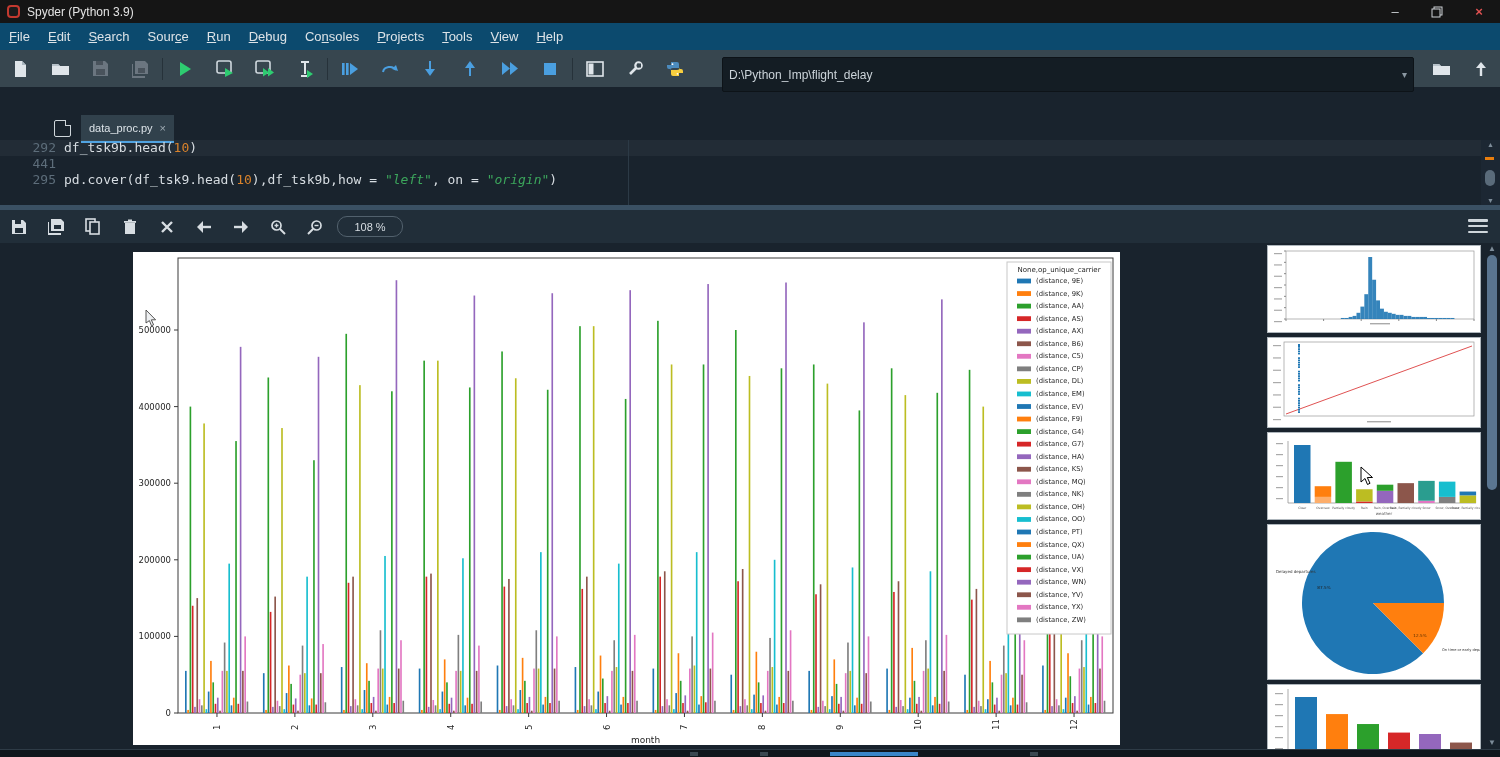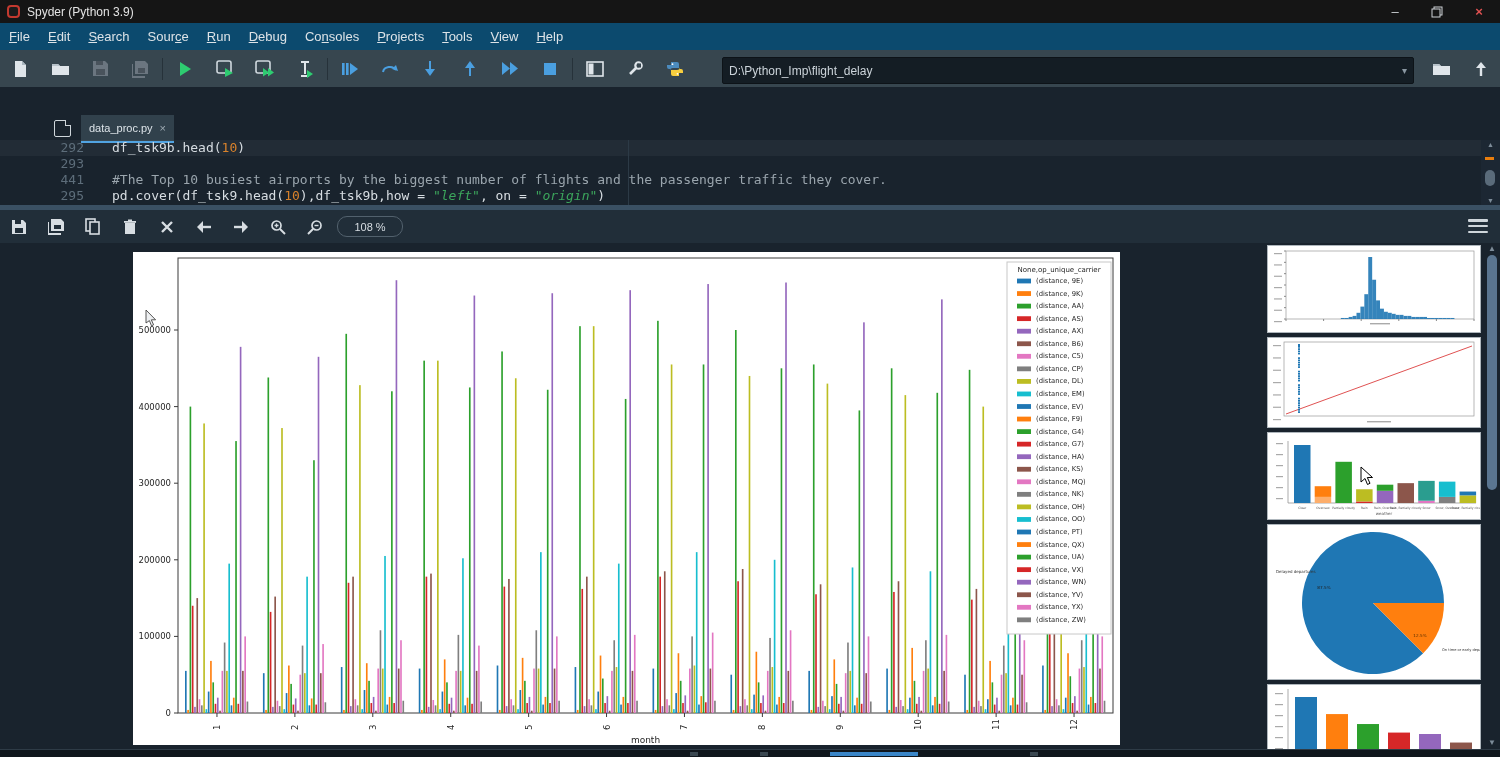--- a/index.html
+++ b/index.html
@@ -21,21 +21,21 @@
   .menubar{position:absolute;left:0;top:23px;width:100%;height:27px;background:#0c4a6e;
            display:flex;align-items:center;color:#dde3e7;font-size:13px;}
   .menu-item{padding:0 9px;}
   .menu-item u{text-decoration:underline;}
 
   
   .toolbar{position:absolute;left:0;top:50px;width:100%;height:37px;background:#37464f;
            display:flex;align-items:center;}
   .tb-btn{width:40px;height:30px;display:flex;align-items:center;justify-content:center;}
   .tb-sep{width:1px;height:22px;background:#26323a;margin:0 2px;}
-  .wd-combo{position:absolute;left:722px;top:7px;width:692px;height:27px;background:#141d24;
+  .wd-combo{position:absolute;left:722px;top:7px;width:692px;height:35px;background:#141d24;
             border:1px solid #0d1318;border-radius:2px;color:#ccd4da;font-size:12px;
             display:flex;align-items:center;padding:0 6px;box-sizing:border-box;}
   .wd-combo .arrow{margin-left:auto;color:#8a97a1;font-size:10px;}
 
   
   .pathbar{position:absolute;left:0;top:87px;width:100%;height:20px;background:#10181e;
            color:#b9c2c9;font-size:11px;display:flex;align-items:center;padding-left:8px;
            box-sizing:border-box;border-bottom:1px solid #0b1116;}
 
   
@@ -49,22 +49,22 @@
        display:flex;align-items:center;padding:0 8px;color:#dce3e8;font-size:11px;}
   .tab .close{margin-left:7px;color:#9fabb4;font-size:11px;}
   .editor-burger,.plots-burger{position:absolute;width:20px;height:14px;display:flex;
        flex-direction:column;justify-content:space-between;}
   .burger-line{height:2.5px;background:#cfd6db;border-radius:1px;}
   .editor-burger{right:12px;top:10px;}
   .code-area{position:absolute;left:0;top:33px;width:1481px;height:65px;overflow:hidden;
              font-family:"DejaVu Sans Mono","Liberation Mono",monospace;font-size:13px;}
   .code-line{height:16px;line-height:16px;white-space:pre;display:flex;}
   .code-line.hl{background:rgba(255,255,255,0.045);}
-  .gutter{width:64px;flex:0 0 64px;text-align:right;padding-right:28px;box-sizing:border-box;
-          color:#5d6d7a;margin-left:48px;}
+  .gutter{width:64px;flex:0 0 64px;text-align:right;padding-right:8px;box-sizing:border-box;
+          color:#5d6d7a;}
   .c-plain{color:#d7dde2;} .c-num{color:#d9822b;} .c-str{color:#3ca65c;font-style:italic;}
   .c-comment{color:#9aa5ad;}
   .edge-line{position:absolute;left:628px;top:33px;height:65px;width:1px;background:#2c3a46;}
   .ed-scroll{position:absolute;right:0;top:33px;width:19px;height:65px;background:#1c2733;}
   .ed-scroll .mark{position:absolute;left:4px;top:17px;width:9px;height:3px;background:#e87d0d;}
   .ed-scroll .thumb{position:absolute;left:4px;top:30px;width:10px;height:16px;background:#5a6b7a;border-radius:5px;}
   .scroll-arrow{position:absolute;left:0;width:19px;text-align:center;color:#7d8c99;font-size:7px;}
 
   
   .splitter{position:absolute;left:0;top:205px;width:100%;height:5px;background:#3a5063;}
@@ -264,22 +264,21 @@
         <span class="close">×</span>
       </div>
       <div class="editor-burger">
         <div class="burger-line"></div>
         <div class="burger-line"></div>
         <div class="burger-line"></div>
       </div>
     </div>
     <div class="code-area" id="code-lines">
         <div class="code-line hl"><span class="gutter">292</span><span class="c-plain">df_tsk9b.head(</span><span class="c-num">10</span><span class="c-plain">)</span></div>
-        <div class="code-line"><span class="gutter">293</span></div>
-        <div class="code-line"><span class="gutter">441</span><span class="c-comment">#The Top 10 busiest airports by the biggest number of flights and the passenger traffic they cover.</span></div>
+        <div class="code-line"><span class="gutter">441</span></div>
         <div class="code-line"><span class="gutter">295</span><span class="c-plain">pd.cover(df_tsk9.head(</span><span class="c-num">10</span><span class="c-plain">),df_tsk9b,how = </span><span class="c-str">"left"</span><span class="c-plain">, on = </span><span class="c-str">"origin"</span><span class="c-plain">)</span></div>
       </div>
     <div class="edge-line"></div>
     <div class="ed-scroll">
       <div class="scroll-arrow" style="top:1px;">▲</div>
       <div class="mark"></div>
       <div class="thumb"></div>
       <div class="scroll-arrow" style="bottom:1px;">▼</div>
     </div>
   </div>

